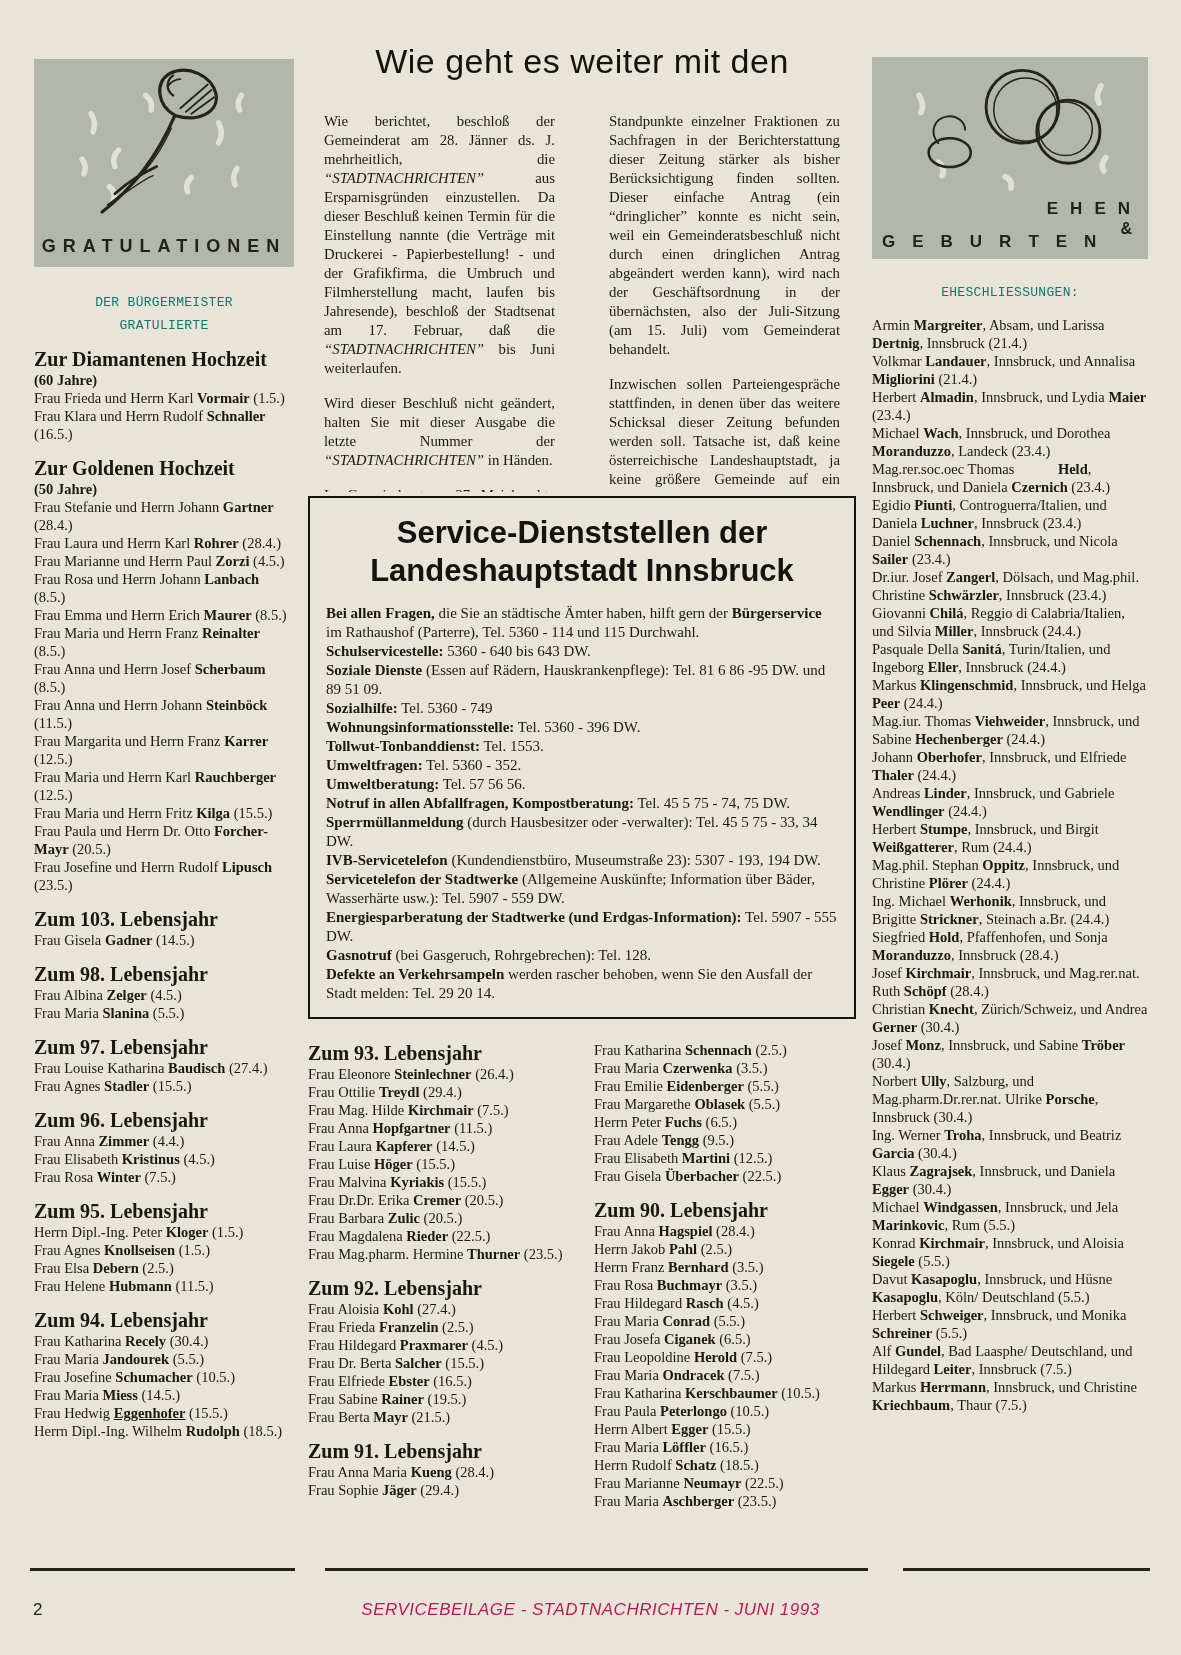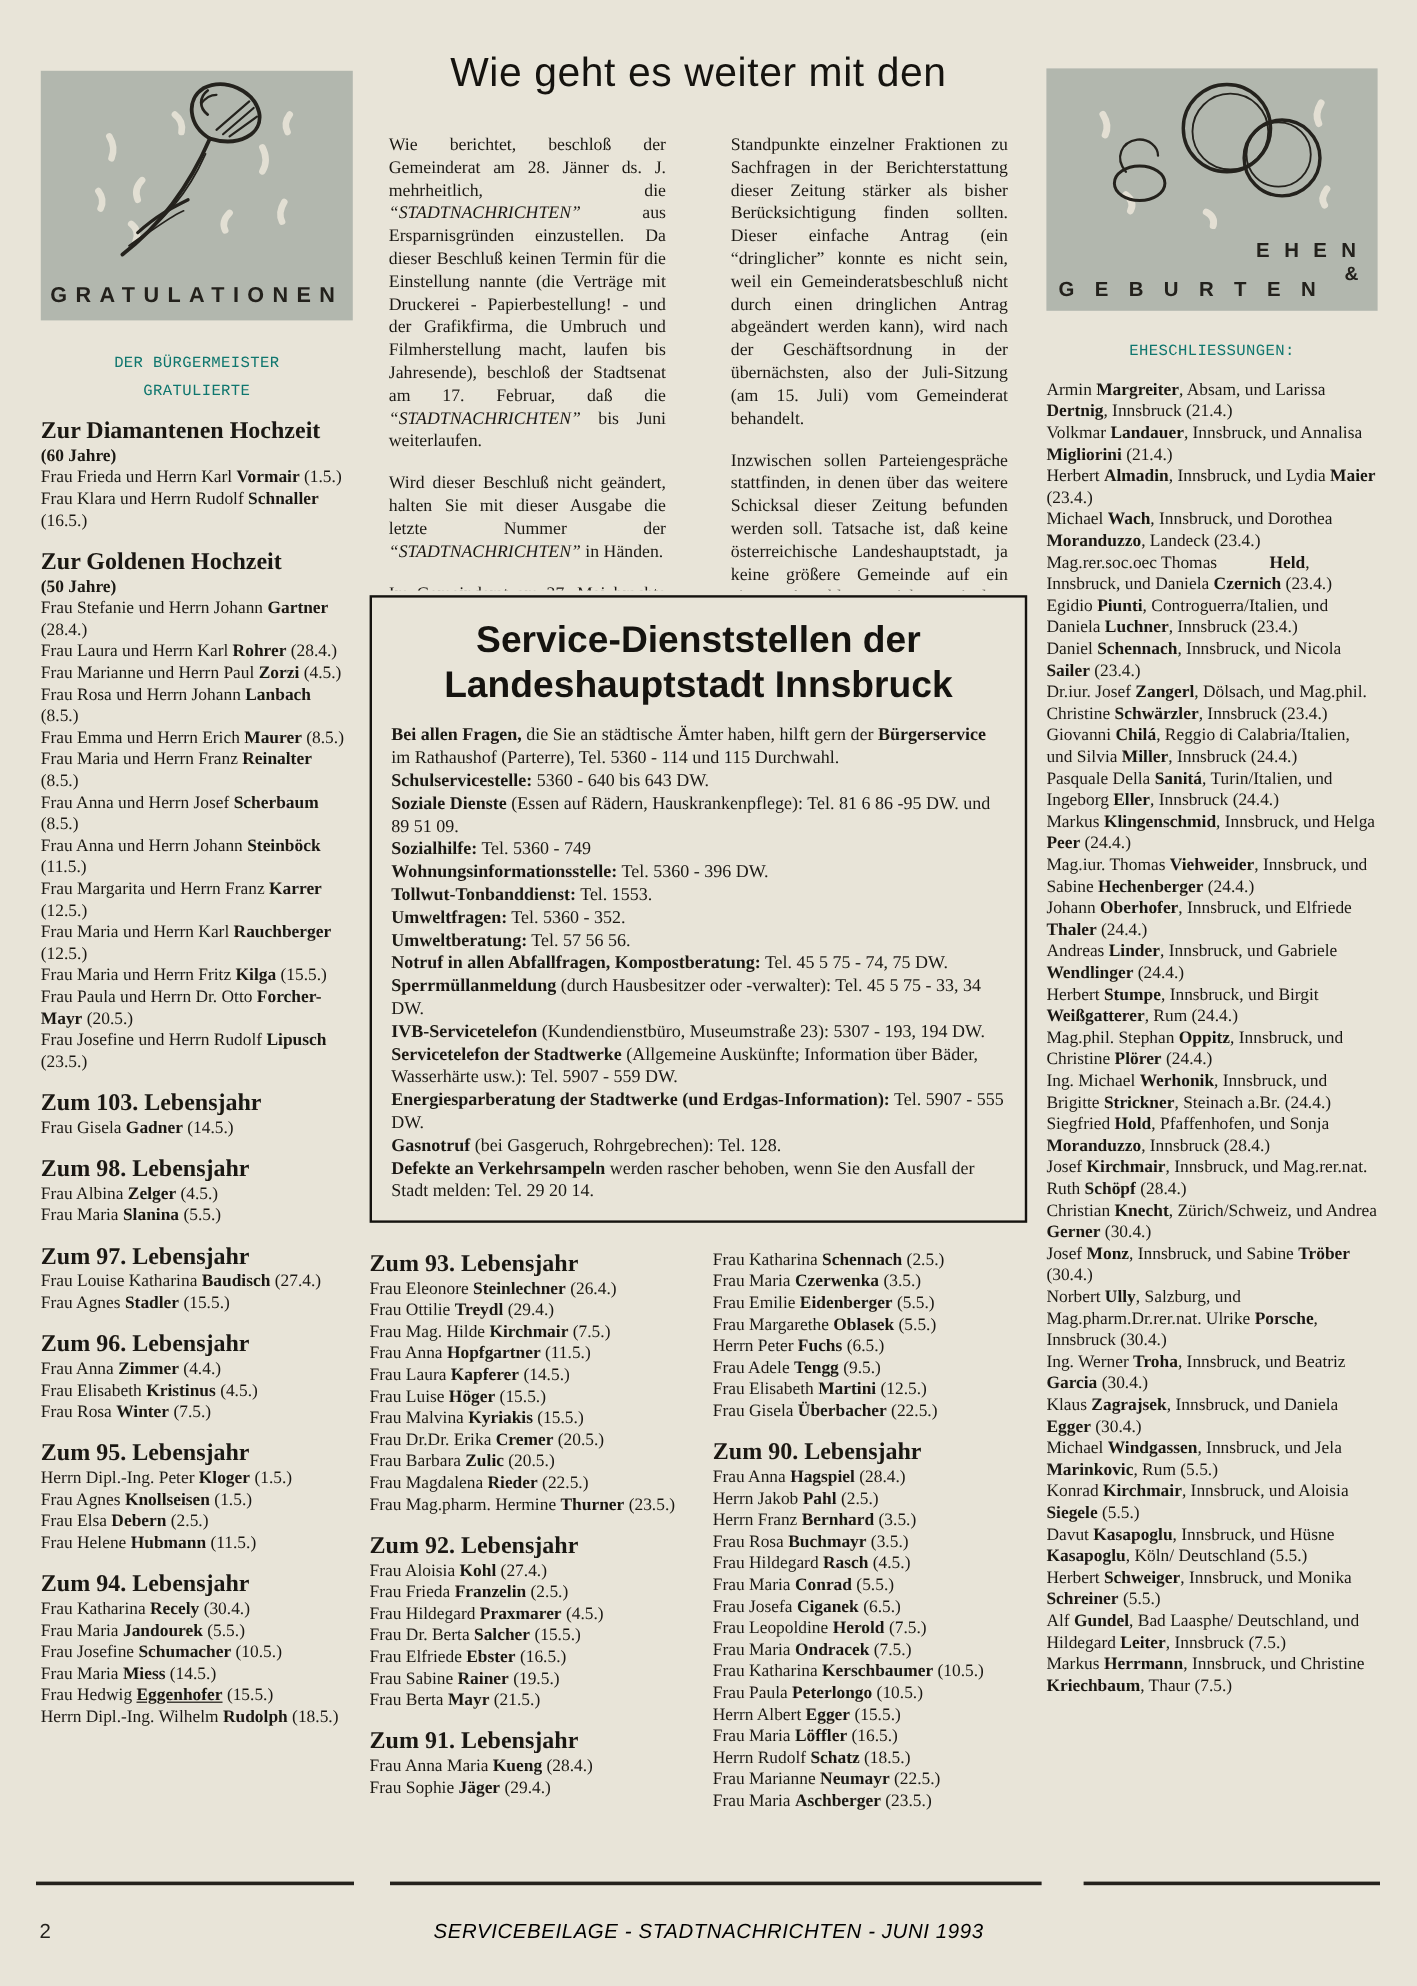--- a/index.html
+++ b/index.html
@@ -67,21 +67,21 @@
   #rule-left{left:30px;width:265px}
   #rule-mid{left:325px;width:543px}
   #rule-right{left:903px;width:247px}
   .page-num{
     position:absolute;left:33px;top:1600px;
     font-family:"Liberation Sans",sans-serif;font-size:17px;color:#23211c
   }
   .footer-text{
     position:absolute;left:0;right:0;top:1600px;text-align:center;
     font-family:"Liberation Sans",sans-serif;font-style:italic;font-size:17px;
-    letter-spacing:.5px;color:#000000
+    letter-spacing:.5px;color:#be185d
   }
 </style>
 </head>
 <body>
 
 <div class="abs" id="left-col">
   <div class="banner" id="grat-banner">
     <svg viewBox="0 0 240 180" width="240" height="164" style="display:block;margin:4px auto 0">
       <g fill="none" stroke="#e8e4d8" stroke-width="6" stroke-linecap="round" opacity="0.9">
         <path d="M40 60 q6 10 2 20"></path>

